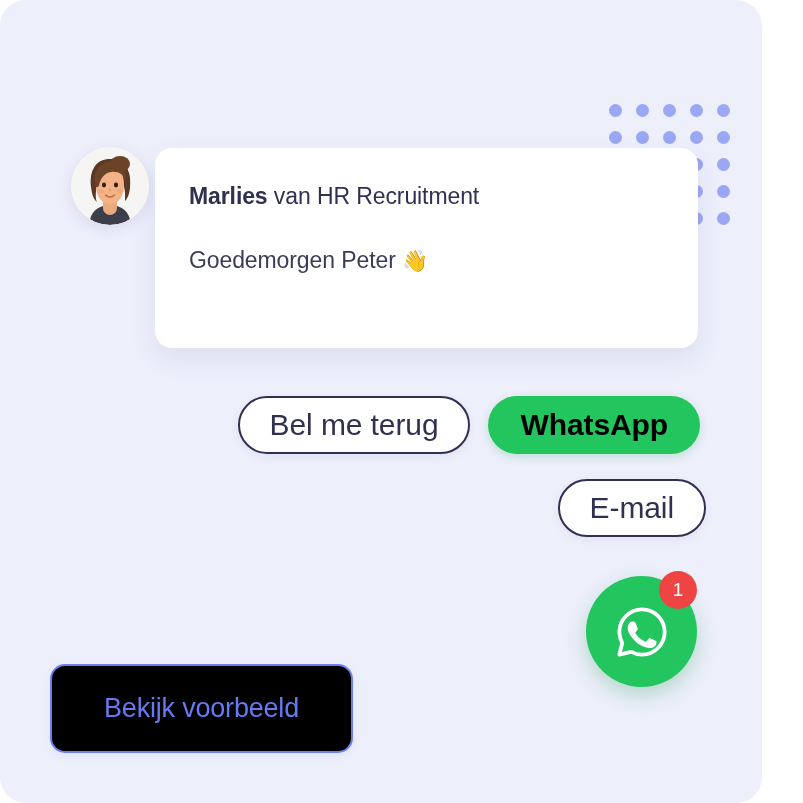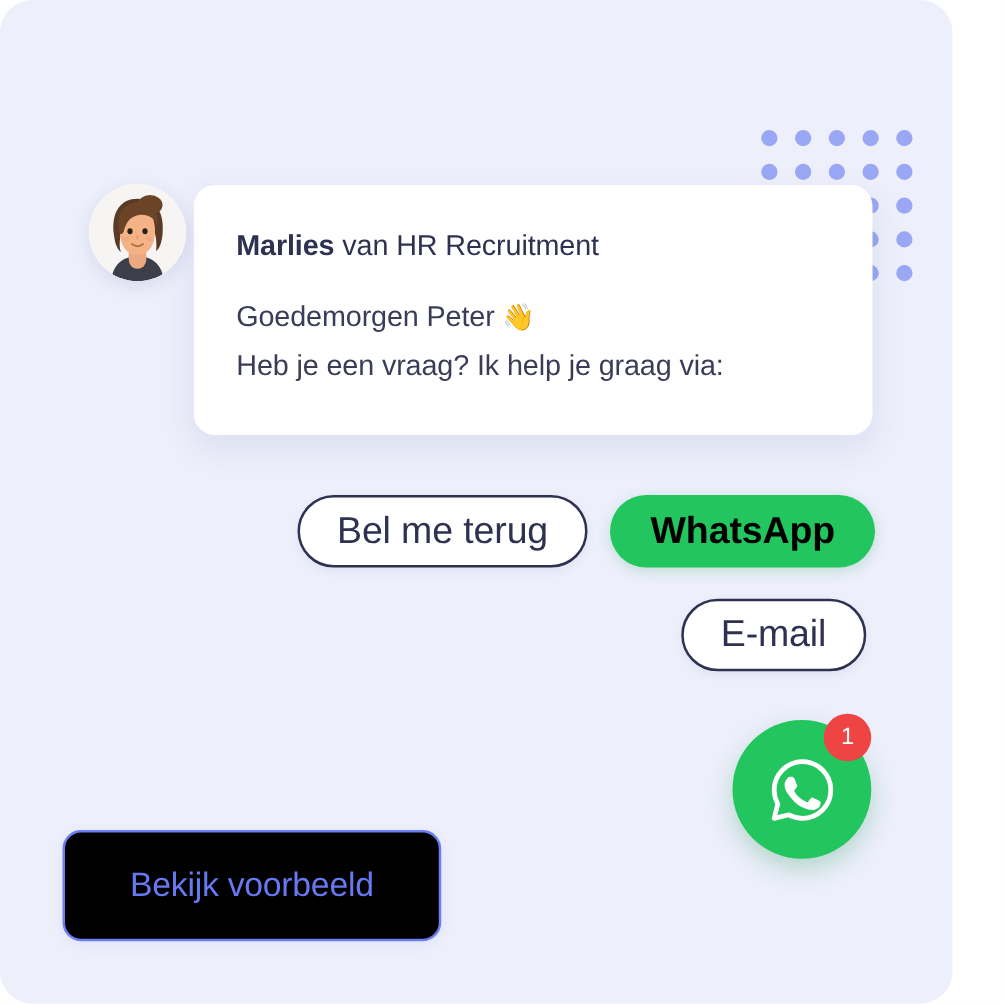--- a/index.html
+++ b/index.html
@@ -77,21 +77,21 @@
     line-height: 30px;
     color: #2e3150;
     font-weight: 400;
     letter-spacing: -0.1px;
     margin: 0;
     white-space: nowrap;
   }
   .card-heading .name { font-weight: 700; }
   .card-line {
     font-size: 23px;
-    line-height: 26px;
+    line-height: 40px;
     color: #3a3d57;
     letter-spacing: -0.1px;
     margin: 0;
     white-space: nowrap;
   }
   #card-line-1 { margin-top: 29px; }
   #card-line-2 { margin-top: 12px; }
   .wave {
     font-family: "DejaVu Sans", sans-serif;
     font-size: 21px;
@@ -99,21 +99,21 @@
 
   
   .pill-row {
     position: absolute;
     display: flex;
     justify-content: flex-end;
     align-items: center;
     z-index: 3;
   }
   #pill-row-1 { left: 240px; top: 396px; width: 460px; gap: 18px; }
-  #pill-row-2 { left: 240px; top: 479px; width: 453px; gap: 18px; }
+  #pill-row-2 { left: 253px; top: 479px; width: 453px; gap: 18px; }
 
   .pill {
     display: inline-flex;
     align-items: center;
     justify-content: center;
     box-sizing: border-box;
     border-radius: 999px;
     font-size: 30px;
     letter-spacing: -0.1px;
     white-space: nowrap;
@@ -262,21 +262,20 @@
         <path d="M38.6 41.5 q1.4 1.8 0 2.6" stroke="#d99469" stroke-width="1.1" fill="none" stroke-linecap="round"></path>
 
         <path d="M34.5 48.2 q4.5 3.6 9 0" stroke="#b9713f" stroke-width="1.5" fill="none" stroke-linecap="round"></path>
       </g>
     </svg>
   </div>
 
   <div id="message-card">
     <p class="card-heading"><span class="name">Marlies</span><span> van HR Recruitment</span></p>
     <p class="card-line" id="card-line-1"><span>Goedemorgen Peter </span><span class="wave">👋</span></p>
-    <p class="card-line" id="card-line-2">Heb je een vraag? Ik help je graag via:</p>
   </div>
 
   <div class="pill-row" id="pill-row-1">
     <div class="pill pill-outline">Bel me terug</div>
     <div class="pill pill-primary">WhatsApp</div>
   </div>
 
   <div class="pill-row" id="pill-row-2">
     <div class="pill pill-outline">E-mail</div>
   </div>

